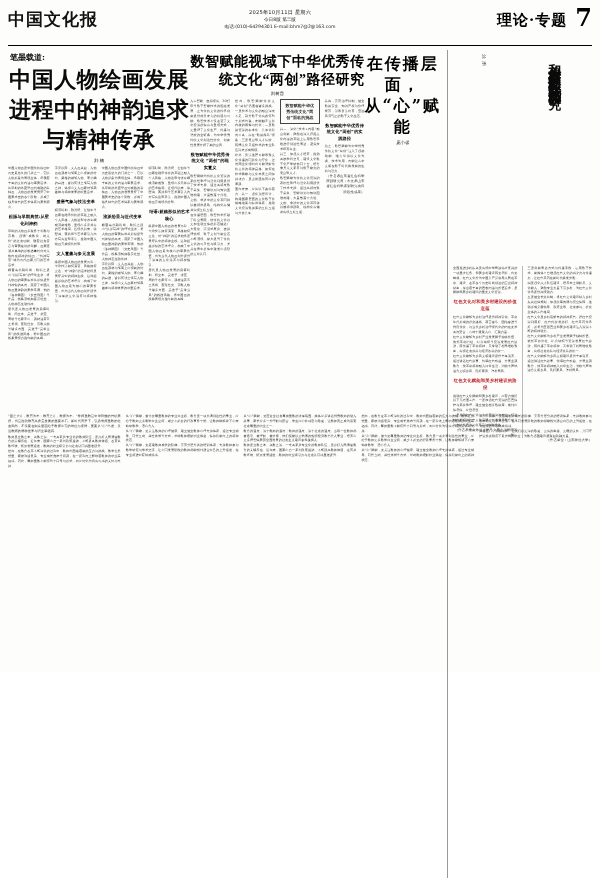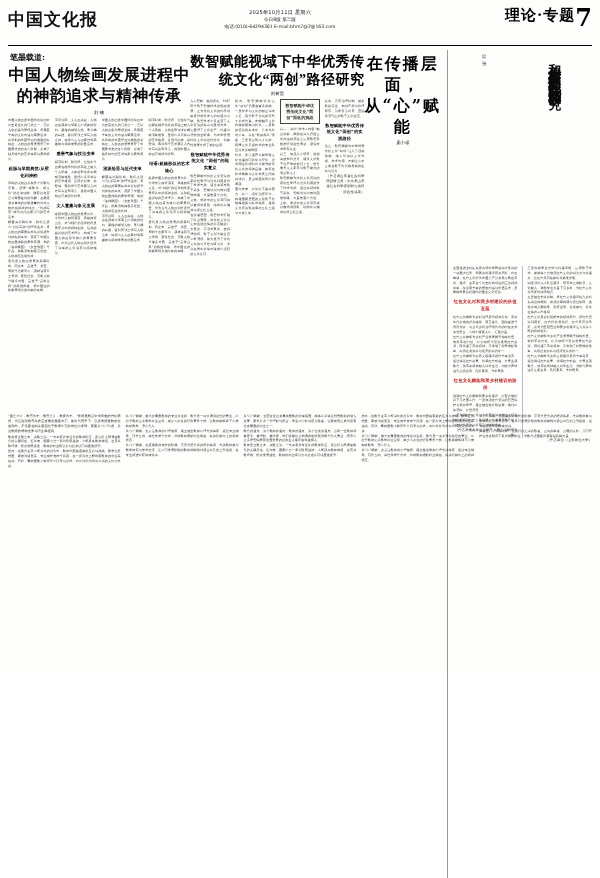--- a/index.html
+++ b/index.html
@@ -50,23 +50,23 @@
     padding-top: 3px;
   }
   .mast-center .dateline {
     font-size: 5.2px;
     letter-spacing: 0.2px;
   }
   .mast-right {
     width: 190px;
     text-align: right;
     display: flex;
-    align-items: flex-start;
+    align-items: flex-end;
     justify-content: flex-end;
-    gap: 0;
+    gap: 8px;
   }
   .section-title {
     font-family: "DejaVu Serif", "Liberation Serif", serif;
     font-weight: bold;
     font-size: 15px;
     letter-spacing: 1px;
   }
   .page-number {
     font-family: "DejaVu Serif", "Liberation Serif", serif;
     font-weight: bold;
@@ -105,21 +105,21 @@
   }
   .cols {
     display: flex;
     gap: 5px;
   }
   .cols > .col { flex: 1; }
 
   .art-head-1 {
     font-family: "DejaVu Serif", "Liberation Serif", serif;
     font-weight: bold;
-    font-size: 16px;
+    font-size: 22px;
     text-align: center;
     letter-spacing: 0.5px;
     margin: 2px 0 3px 0;
     color: #0b0b0b;
   }
   .kicker {
     font-family: "DejaVu Serif", "Liberation Serif", serif;
     font-weight: bold;
     font-size: 8px;
     margin: 2px 0 0 2px;

